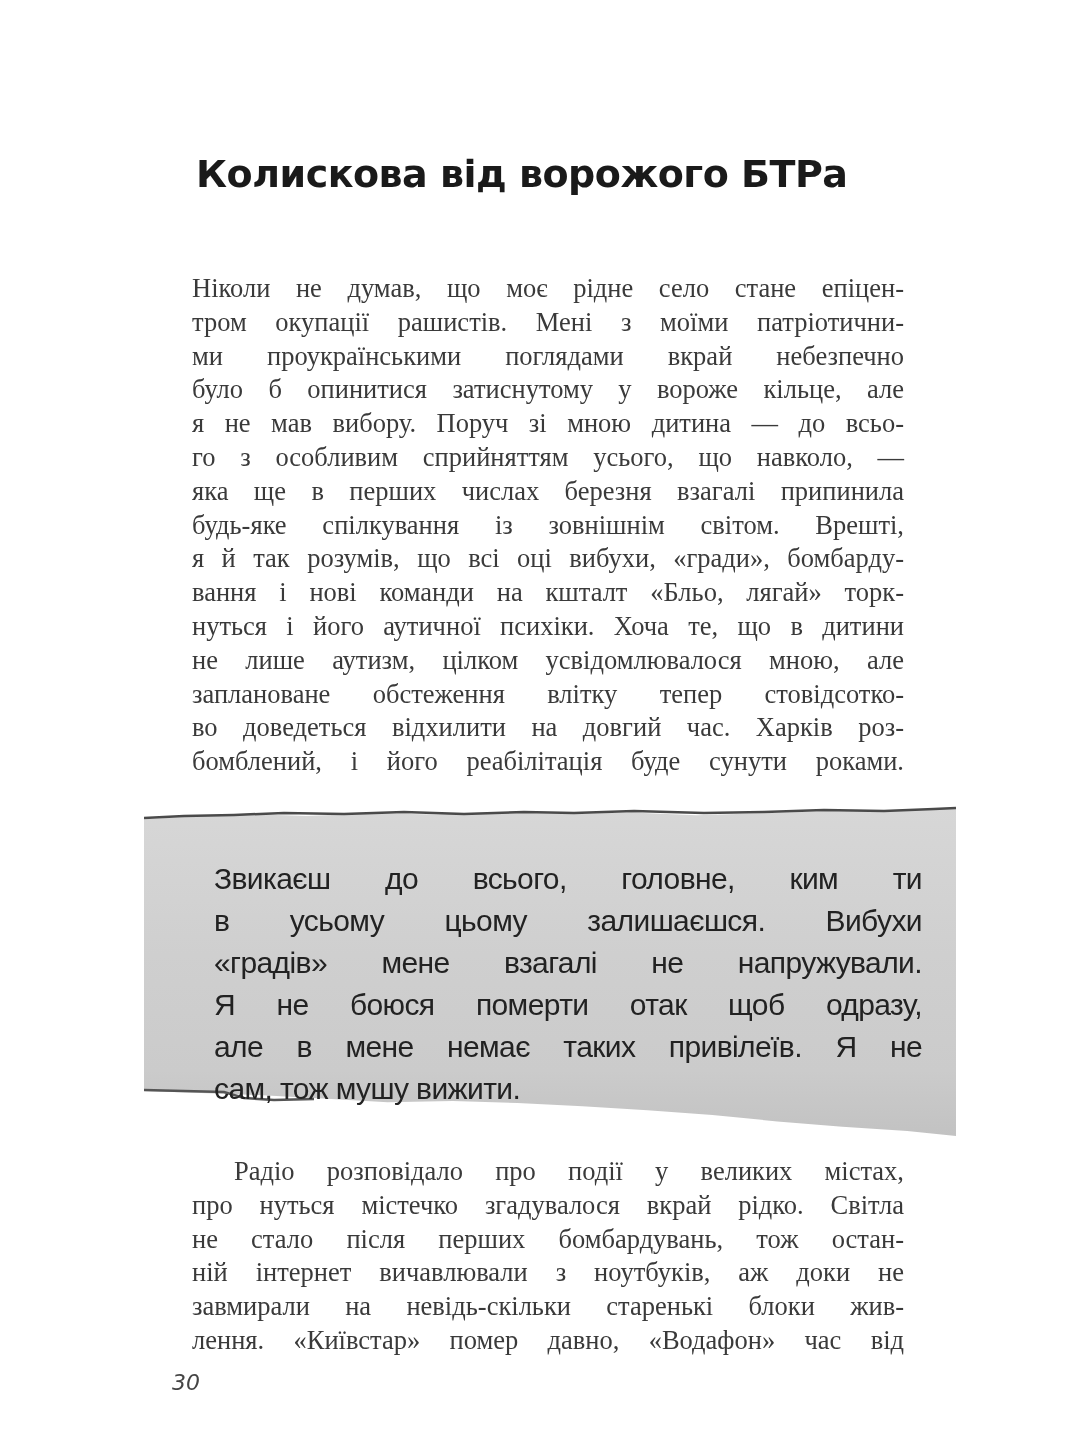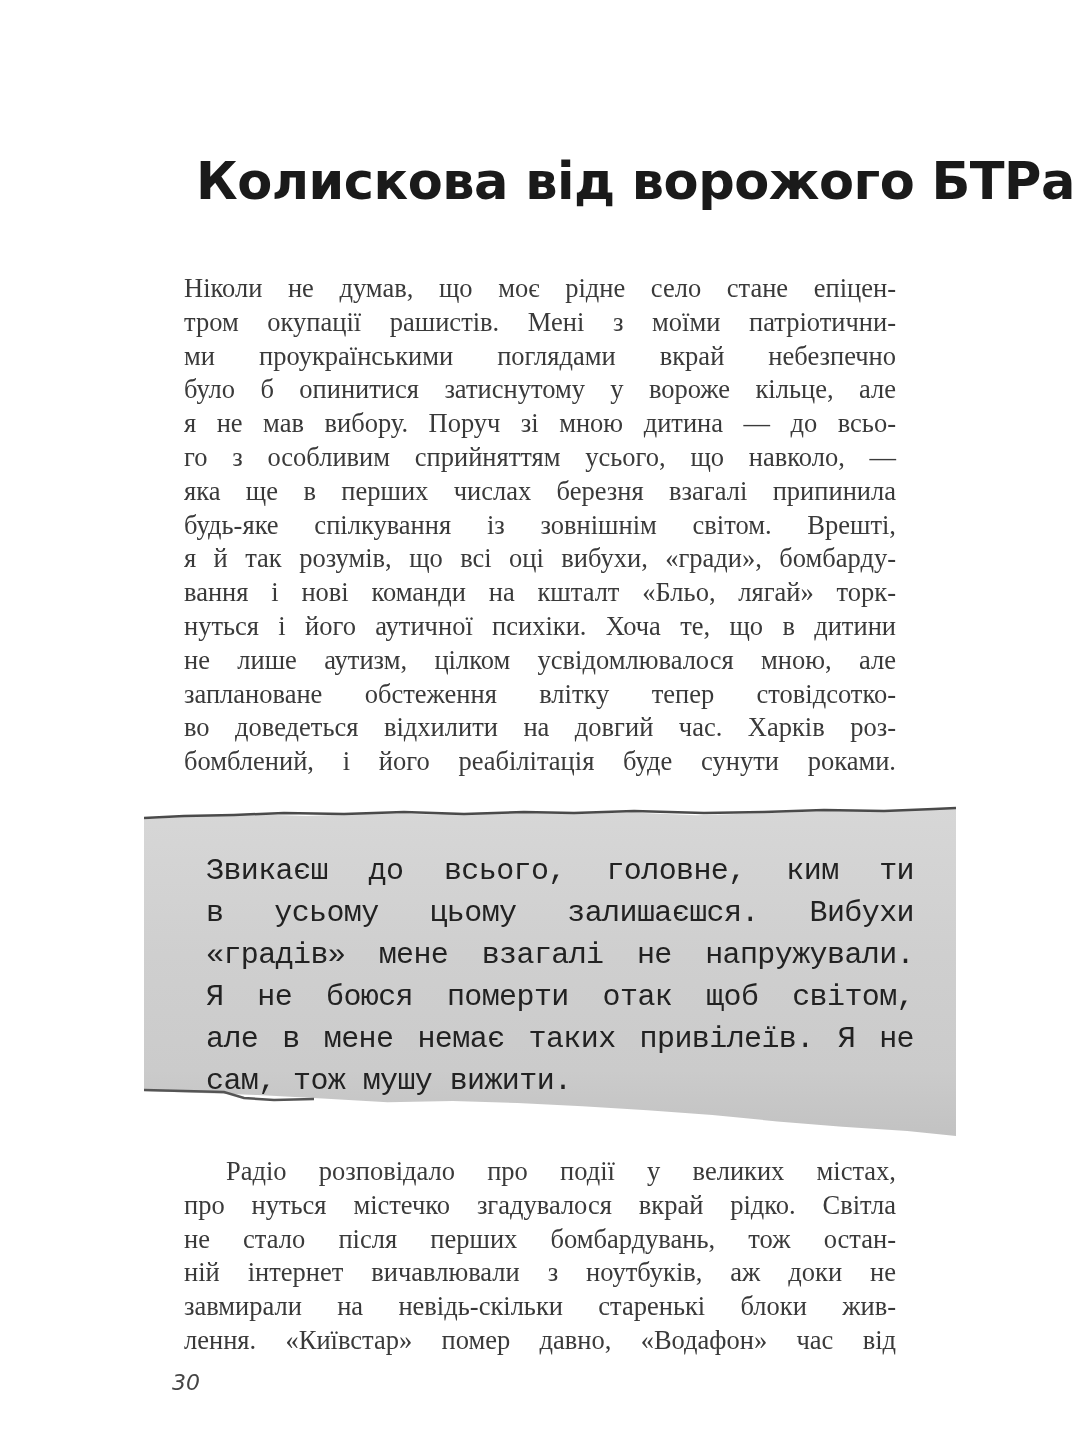--- a/index.html
+++ b/index.html
@@ -14,28 +14,28 @@
       overflow: hidden;
       color: #2b2b2b;
     }
     .page-title {
       position: absolute;
       left: 196px;
       top: 152px;
       margin: 0;
       font-family: "DejaVu Sans", sans-serif;
       font-weight: bold;
-      font-size: 51px;
+      font-size: 38px;
       letter-spacing: -0.5px;
       color: #1a1a1a;
       white-space: nowrap;
     }
     .body-text {
       position: absolute;
-      left: 184px;
+      left: 192px;
       width: 712px;
       font-family: "Liberation Serif", serif;
       font-size: 26.5px;
       line-height: 33.8px;
       color: #3a3a3a;
       margin: 0;
     }
     .body-text .line {
       display: block;
       text-align: justify;
@@ -73,25 +73,25 @@
       left: 144px;
       top: 1086px;
       width: 812px;
       height: 50px;
     }
     .quote-text {
       position: absolute;
       left: 198px;
       top: 842px;
       width: 708px;
-      font-family: Liberation Mono, monospace;
+      font-family: Liberation Sans, sans-serif;
       font-size: 30px;
       line-height: 42px;
       color: #222222;
-      margin: 8px;
+      margin: 16px;
     }
     .quote-text .line {
       display: block;
       white-space: nowrap;
       text-align: justify;
       text-align-last: justify;
       height: 42px;
       letter-spacing: -0.6px;
     }
     .quote-text .line.last {
@@ -136,21 +136,21 @@
   <path d="M0 12 L40 10 L90 9 L140 7 L200 8 L260 6 L320 8 L380 6 L430 7 L490 5 L560 7 L620 6 L680 4 L740 5 L790 3 L812 2" stroke="#4a4a4a" stroke-width="2.5" fill="none"></path>
 </svg>
 <svg class="quote-bottom-edge" viewBox="0 0 812 50" preserveAspectRatio="none">
   <path d="M0 4 L40 5 L80 6 L100 12 L130 14 L170 13" stroke="#555555" stroke-width="2.5" fill="none"></path>
 </svg>
 
 <div class="quote-text">
   <span class="line">Звикаєш до всього, головне, ким ти</span>
   <span class="line">в усьому цьому залишаєшся. Вибухи</span>
   <span class="line">«градів» мене взагалі не напружували.</span>
-  <span class="line">Я не боюся померти отак щоб світом,</span>
+  <span class="line">Я не боюся померти отак щоб одразу,</span>
   <span class="line">але в мене немає таких привілеїв. Я не</span>
   <span class="line last">сам, тож мушу вижити.</span>
 </div>
 
 <div class="body-text para-2">
   <span class="line first">Радіо розповідало про події у великих містах,</span>
   <span class="line">про нуться містечко згадувалося вкрай рідко. Світла</span>
   <span class="line">не стало після перших бомбардувань, тож остан-</span>
   <span class="line">ній інтернет вичавлювали з ноутбуків, аж доки не</span>
   <span class="line">завмирали на невідь-скільки старенькі блоки жив-</span>

